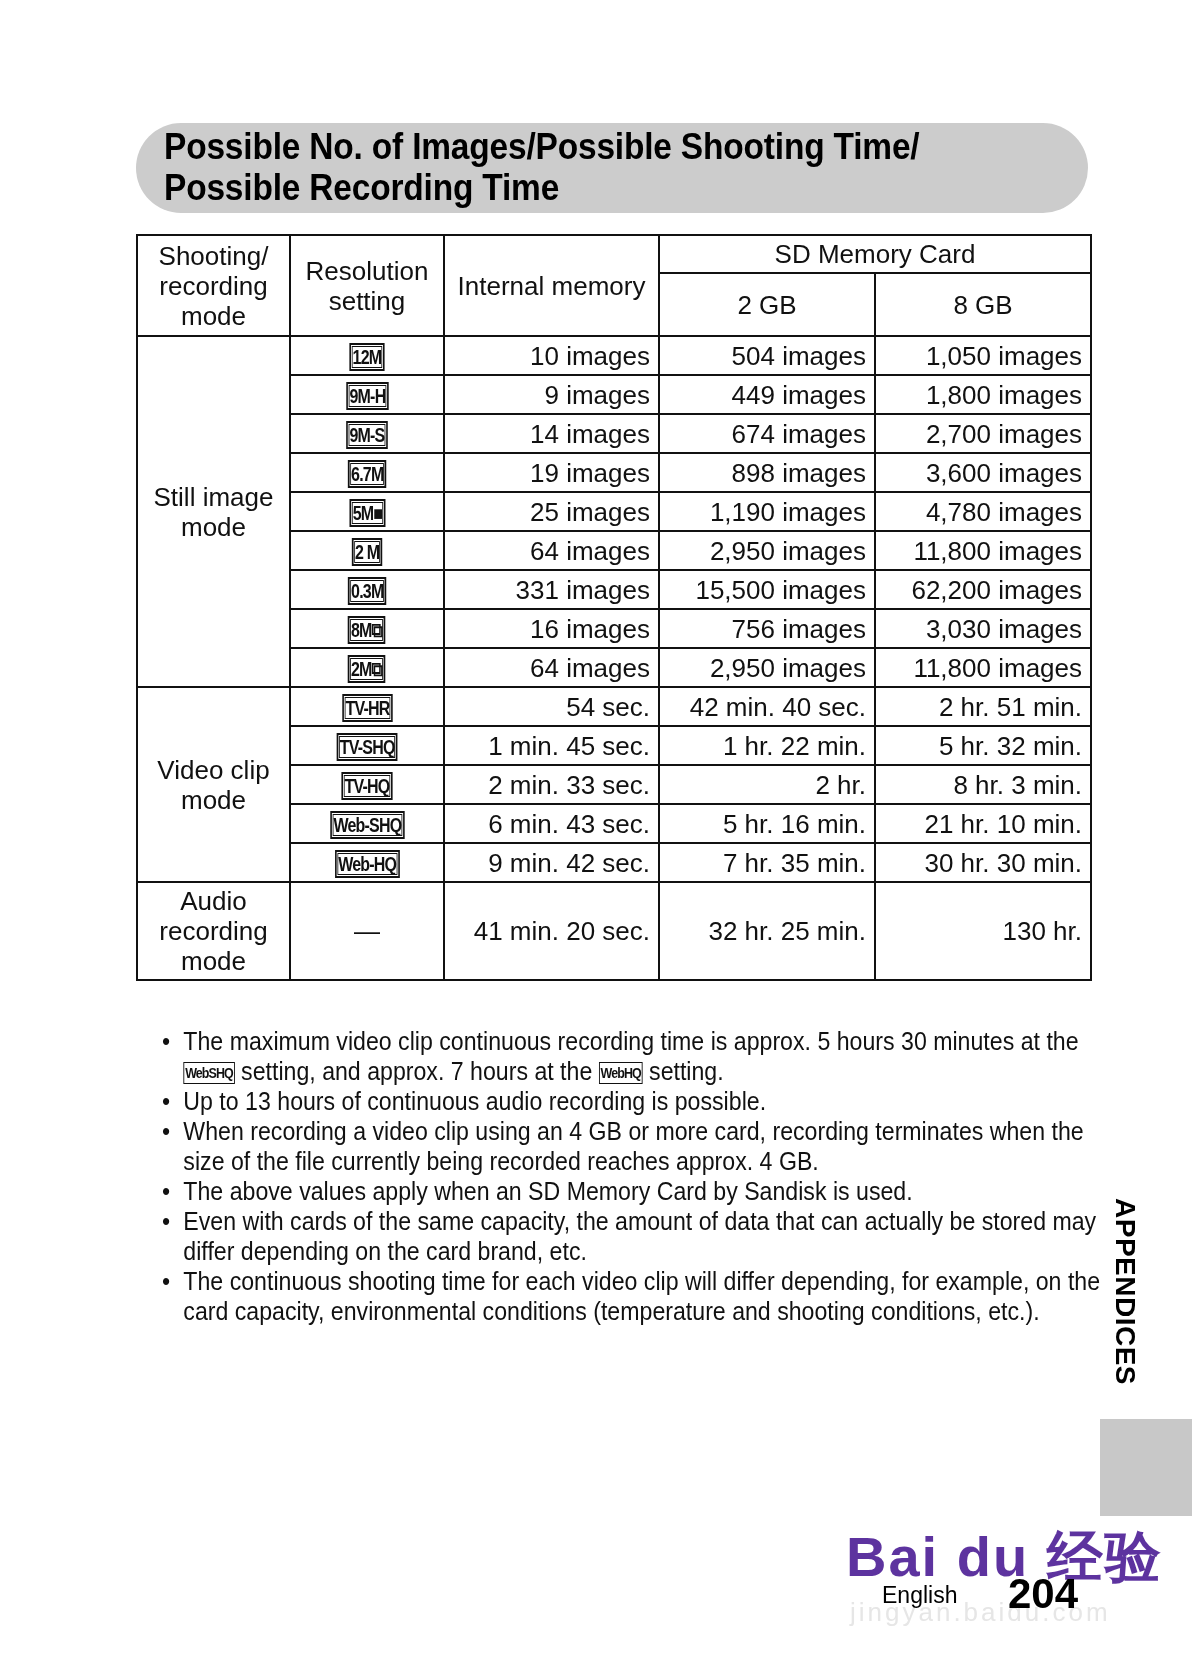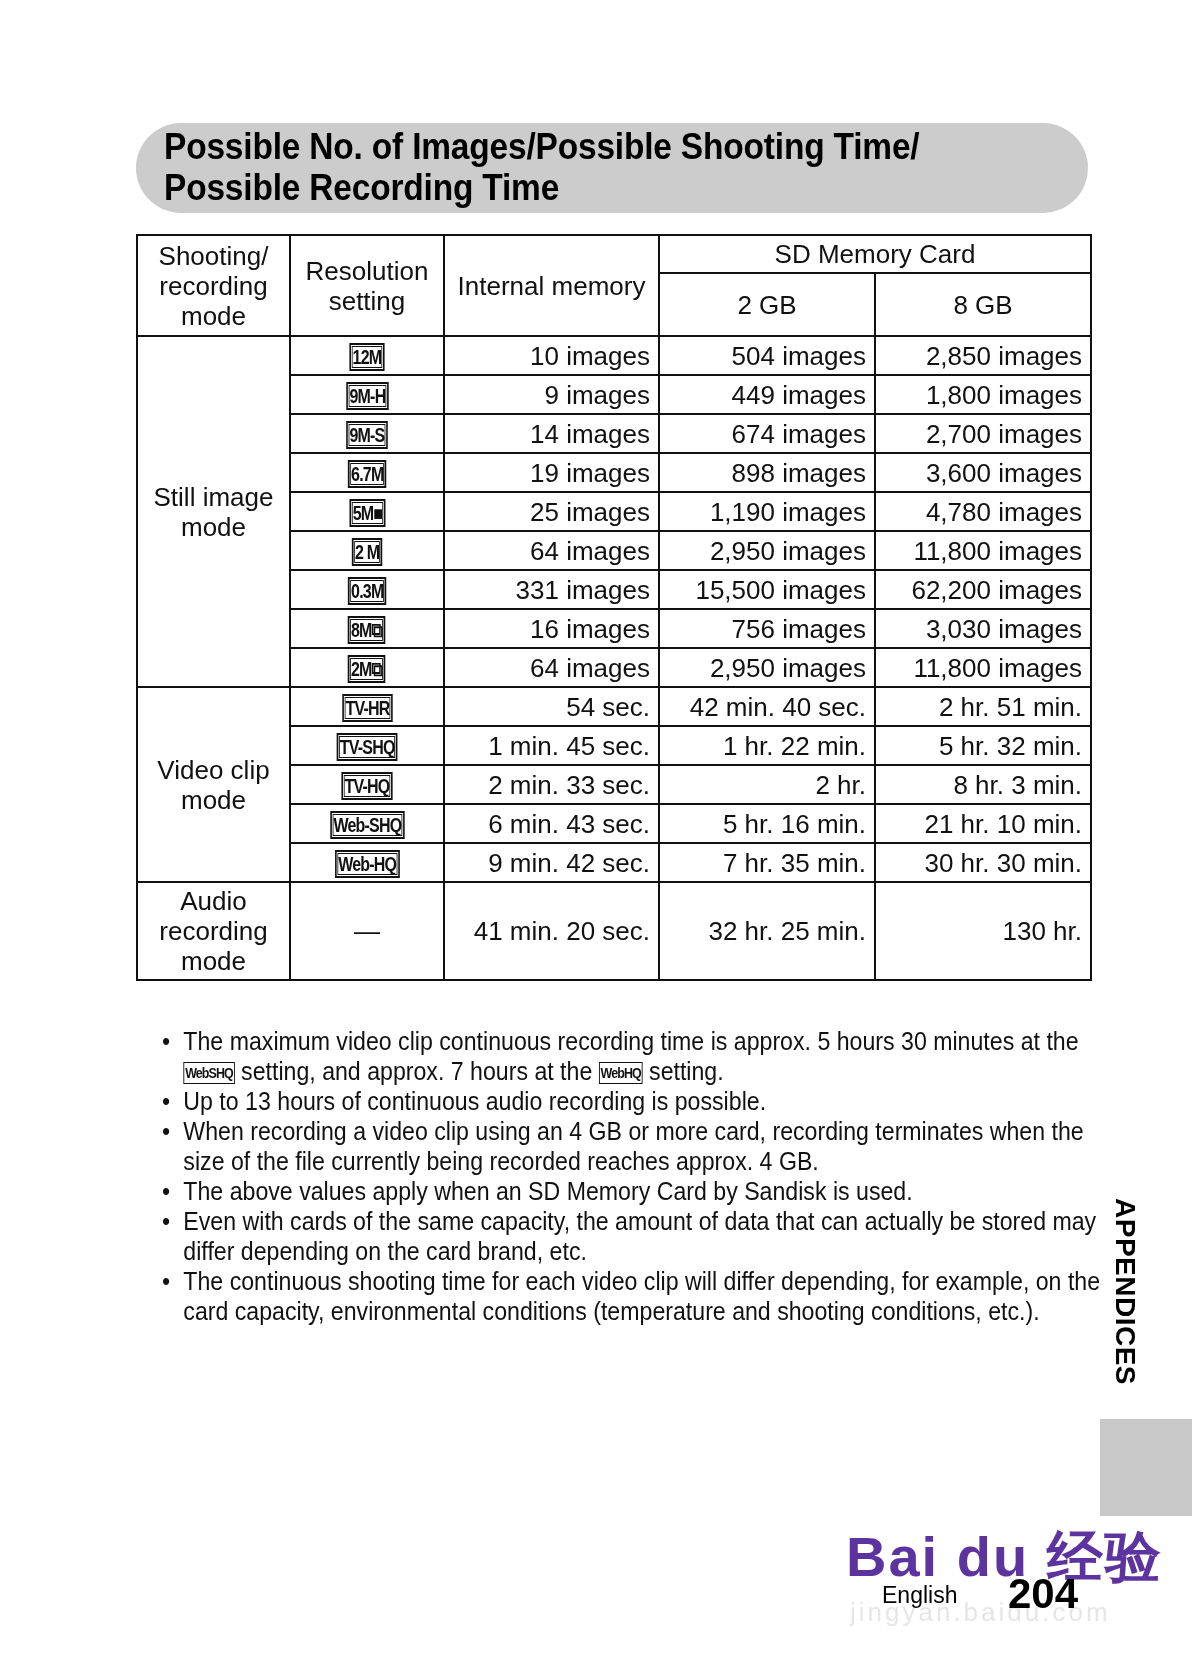--- a/index.html
+++ b/index.html
@@ -100,21 +100,21 @@
       <th>8 GB</th>
     </tr>
   </thead>
   <tbody>
 
     <tr class="r">
       <td rowspan="9" class="mode">Still image mode</td>
       <td class="icon-cell"><span class="res-icon">12M</span></td>
       <td class="num">10 images</td>
       <td class="num">504 images</td>
-      <td class="num">2,850 images</td>
+      <td class="num">1,050 images</td>
     </tr>
     <tr class="r">
       <td class="icon-cell"><span class="res-icon">9M-H</span></td>
       <td class="num">9 images</td>
       <td class="num">449 images</td>
       <td class="num">1,800 images</td>
     </tr>
     <tr class="r">
       <td class="icon-cell"><span class="res-icon">9M-S</span></td>
       <td class="num">14 images</td>

